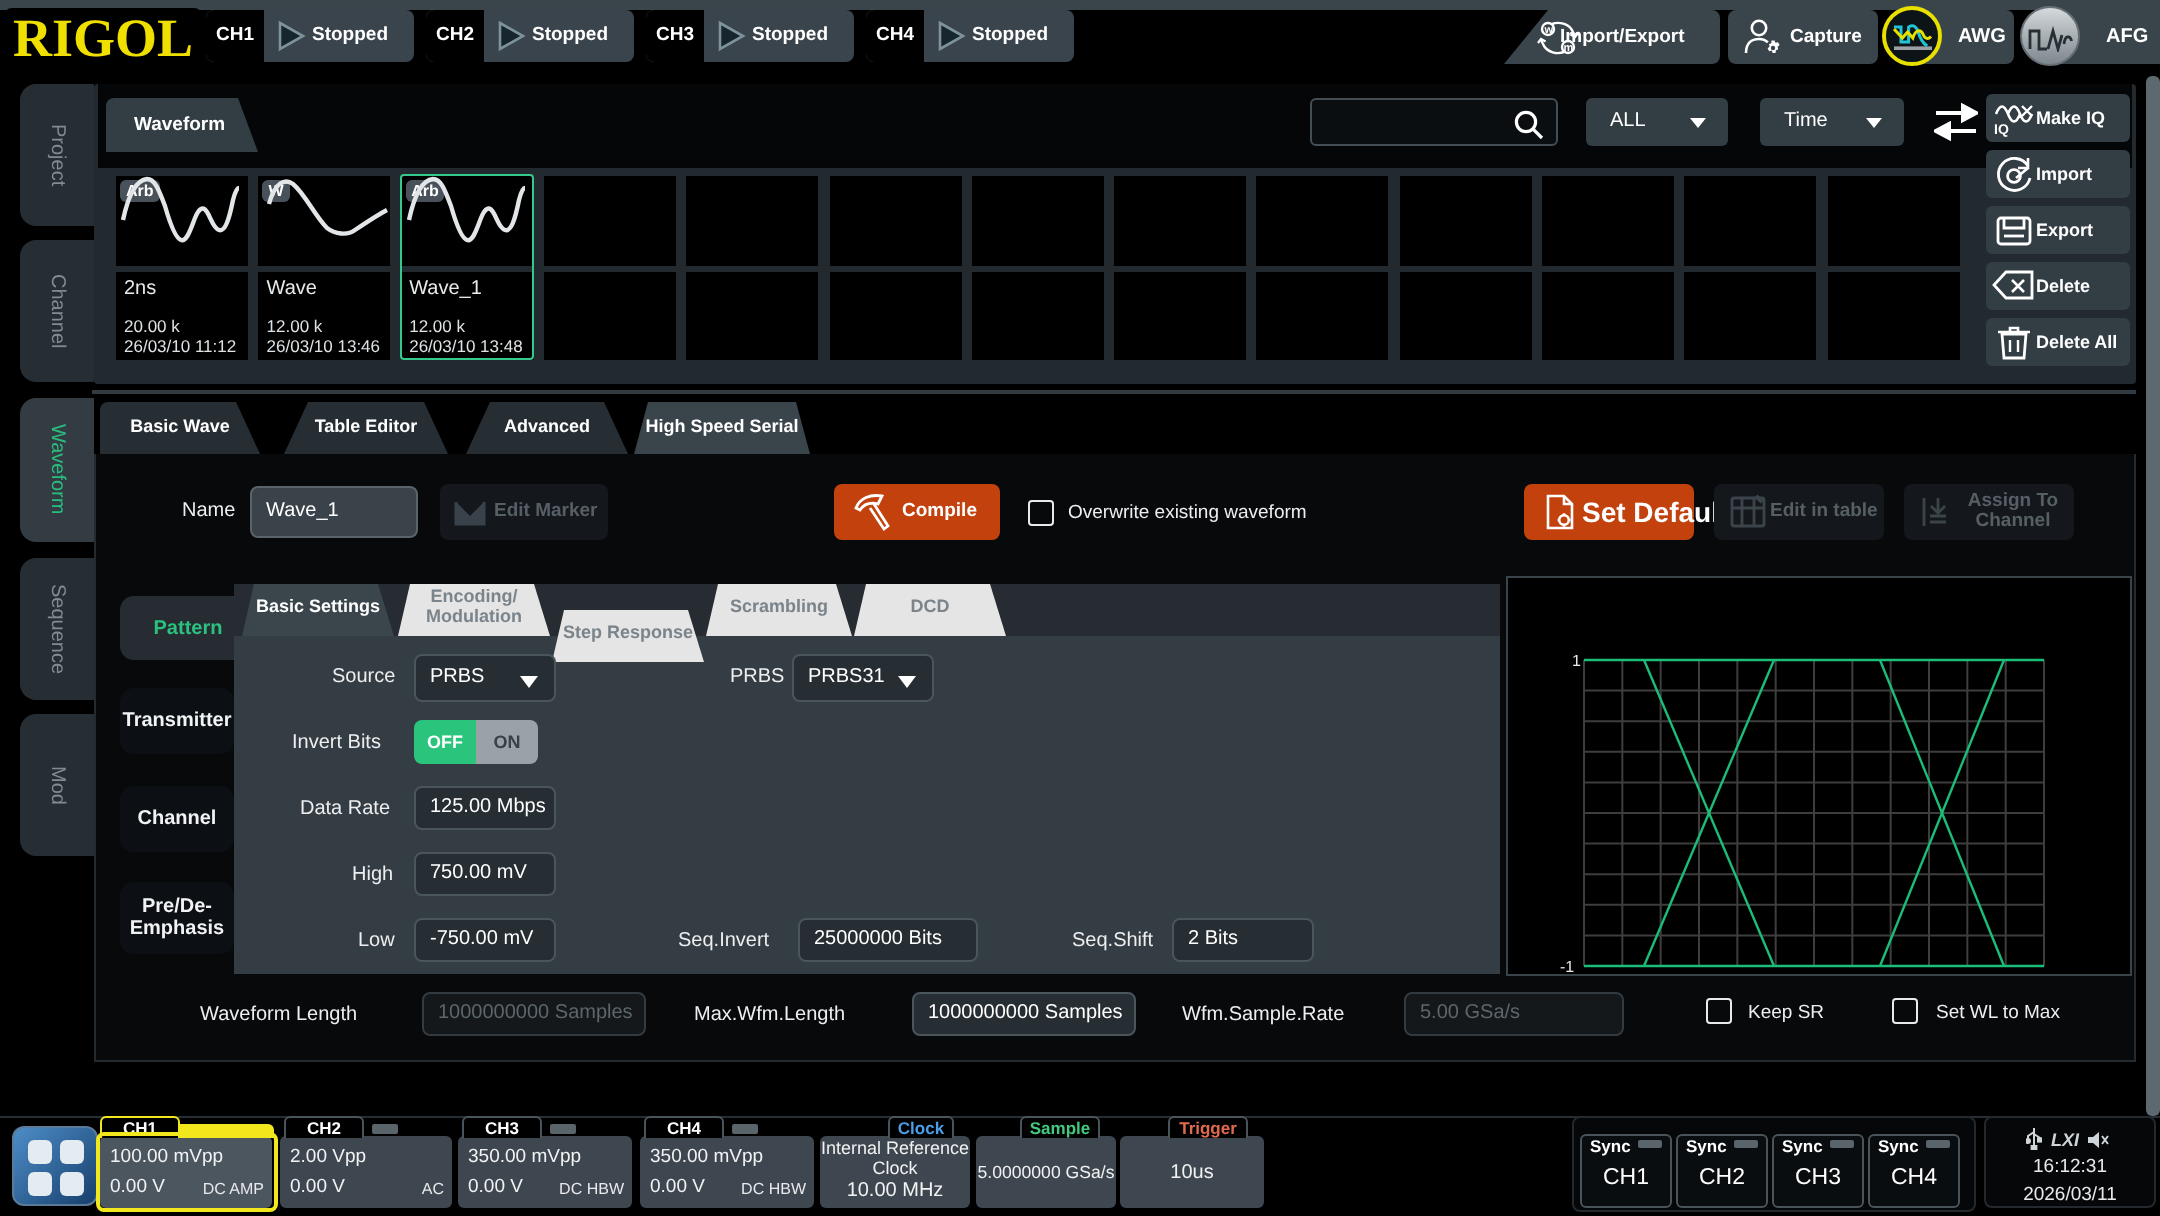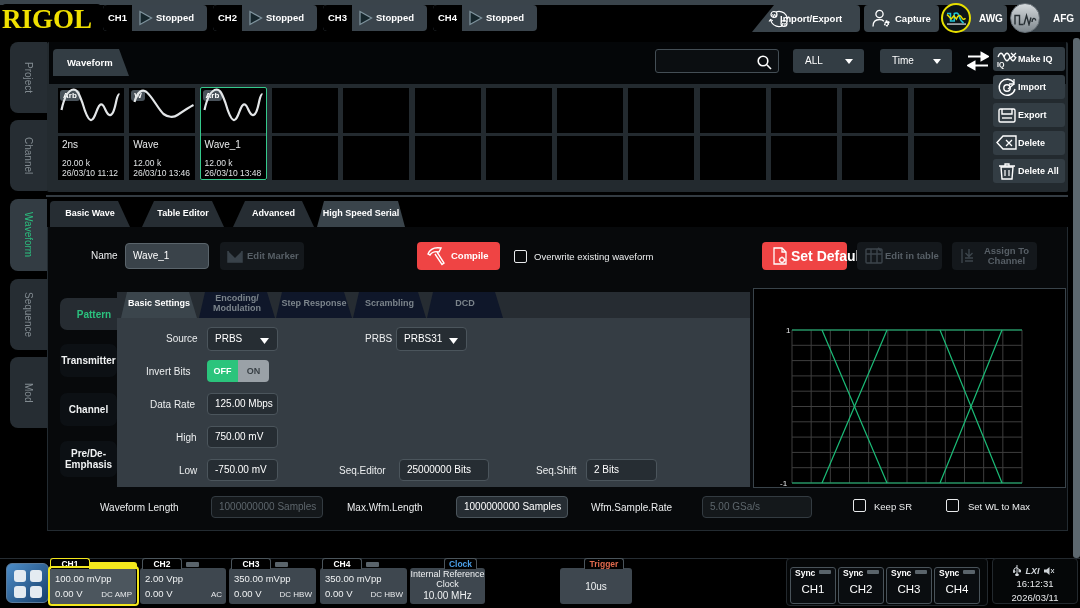--- a/index.html
+++ b/index.html
@@ -4,21 +4,21 @@
 * { margin:0; padding:0; box-sizing:border-box; }
 html,body { width:1080px; height:608px; background:#000; overflow:hidden;
   font-family:"Liberation Sans", sans-serif; }
 .abs { position:absolute; white-space:nowrap; }
 #stage { position:relative; width:1080px; height:608px; background:#000; }
 
 
 #topstrip { left:0; top:0; width:1080px; height:5px; background:#3a444b; }
 #logo { left:2px; top:4px; width:99px; height:29px; background:#000; border-radius:4px;
   color:#f0e000; font-family:"Liberation Serif", serif; font-weight:bold; font-size:27px;
-  line-height:30px; letter-spacing:0px; }
+  text-align:center; line-height:30px; letter-spacing:0px; }
 .chbtn { top:5px; width:104px; height:26px; background:#3a444c; border-radius:4px; overflow:hidden; }
 .chbtn .chlab { position:absolute; left:0; top:0; width:29px; height:26px; background:#000;
   color:#fff; font-size:9.5px; font-weight:bold; text-align:center; line-height:26px; border-radius:4px 0 0 4px;}
 .chbtn svg { position:absolute; left:35px; top:5px; }
 .chbtn .stp { position:absolute; left:53px; top:0; line-height:26px; color:#fff; font-size:9.5px; font-weight:bold; }
 .trbtn { top:5px; height:27px; background:#3a444b; color:#fff; font-size:9.5px; font-weight:bold; white-space:nowrap; }
 
 
 .sidetab { left:10px; width:37px; background:#262d33; border-radius:8px 0 0 8px;
   color:#828b91; font-size:10px; display:flex; align-items:center; justify-content:center; }
@@ -63,32 +63,32 @@
 
 
 #editor { left:47px; top:227px; width:1021px; height:304px; background:#07090b;
   border:1px solid #232b31; border-top:none; }
 label.flab { color:#eceeef; font-size:10px; }
 .input { background:#262d33; border:1px solid #4b555c; border-radius:4px;
   color:#fff; font-size:10px; line-height:20px; padding-left:7px; height:22px; white-space:nowrap; }
 .input.big { height:26px; line-height:24px; background:#3a434a; border-color:#5a646b; }
 .input.dis { background:#14181b; border-color:#333b41; color:#5d666c; }
 .dbtn { background:#14181c; border-radius:4px; color:#575f66; font-size:9.5px; font-weight:bold; white-space:nowrap; }
-.ebtn { background:#ef4444; border-radius:4px; color:#fff; font-size:9.5px; font-weight:bold; white-space:nowrap; }
+.ebtn { background:#c2410c; border-radius:4px; color:#fff; font-size:9.5px; font-weight:bold; white-space:nowrap; }
 .cbx { width:13px; height:13px; border:1.5px solid #e8eaec; border-radius:2px; background:transparent; }
 .cblab { color:#eceeef; font-size:9.5px; }
 
 
 .ptab { left:60px; width:57px; background:#0c1014; border-radius:7px; color:#f0f2f3;
   font-size:10px; font-weight:bold; display:flex; align-items:center; justify-content:center; text-align:center; white-space:nowrap;}
 .ptab.active { color:#2bc17e; background:#262c32; border-radius:7px 0 0 7px; }
 
 
 .stab { top:292px; height:26px; color:#7b848b; font-size:9px; font-weight:bold; text-align:center; white-space:nowrap;
-  background:#0f172a; clip-path:polygon(0 100%, 6px 0, calc(100% - 8px) 0, 100% 100%); }
+  background:#e5e5e5; clip-path:polygon(0 100%, 6px 0, calc(100% - 8px) 0, 100% 100%); }
 .stab.active { background:#3b454c; color:#fff; }
 #formpanel { left:117px; top:318px; width:633px; height:169px; background:#353d44; }
 #substrip { left:117px; top:292px; width:633px; height:26px; background:#262c32; }
 
 
 #eyepanel { left:753px; top:288px; width:313px; height:200px; background:#000; border:1px solid #39434a; }
 
 
 #botline { left:0; top:558px; width:1080px; height:1px; background:#262d33; }
 .fold { position:absolute; }
@@ -375,21 +375,21 @@
   <div class="abs ptab" style="top:441px; height:36px;">Pre/De-<br>Emphasis</div>
 
   <div class="abs" id="substrip"></div>
   <div class="abs" id="formpanel"></div>
   <div class="abs stab active" style="left:121px; width:76px;">
       <div style="margin-top:6px;">Basic Settings</div>
     </div>
   <div class="abs stab" style="left:199px; width:76px;">
       <div style="margin-top:1px;">Encoding/<br>Modulation</div>
     </div>
-  <div class="abs stab" style="left:276px; width:76px;">
+  <div class="abs stab" style="left:276px; width:76px;margin-top:13px;">
       <div style="margin-top:6px;">Step Response</div>
     </div>
   <div class="abs stab" style="left:353px; width:73px;">
       <div style="margin-top:6px;">Scrambling</div>
     </div>
   <div class="abs stab" style="left:427px; width:76px;">
       <div style="margin-top:6px;">DCD</div>
     </div>
 
   <label class="abs flab" style="left:166px; top:333px;">Source</label>
@@ -410,21 +410,21 @@
   </div>
 
   <label class="abs flab" style="left:150px; top:399px;">Data Rate</label>
   <div class="abs input" style="left:207px; top:393px; width:71px;">125.00 Mbps</div>
 
   <label class="abs flab" style="left:176px; top:432px;">High</label>
   <div class="abs input" style="left:207px; top:426px; width:71px;">750.00 mV</div>
 
   <label class="abs flab" style="left:179px; top:465px;">Low</label>
   <div class="abs input" style="left:207px; top:459px; width:71px;">-750.00 mV</div>
-  <label class="abs flab" style="left:339px; top:465px;">Seq.Editor</label>
+  <label class="abs flab" style="left:339px; top:465px;">Seq.Invert</label>
   <div class="abs input" style="left:399px; top:459px; width:90px;">25000000 Bits</div>
   <label class="abs flab" style="left:536px; top:465px;">Seq.Shift</label>
   <div class="abs input" style="left:586px; top:459px; width:71px;">2 Bits</div>
 
   <div class="abs" id="eyepanel">
     <svg class="abs" style="left:0;top:0;" width="311" height="198" viewBox="0 0 311 198">
         <g stroke="#3e3e3e" stroke-width="1">
           <line x1="38" y1="41" x2="38" y2="194"></line>
           <line x1="57.16666666666667" y1="41" x2="57.16666666666667" y2="194"></line>
           <line x1="76.33333333333334" y1="41" x2="76.33333333333334" y2="194"></line>
@@ -517,20 +517,25 @@
       <div class="l1">350.00 mVpp</div>
       <div class="l2">0.00 V</div>
       <div class="l3">DC HBW</div>
     </div>
   <div class="fold" id="f-clock" style="left:410px; top:558px; width:75px; height:46px;">
       <div class="fbody"></div>
       <div class="ftab" style="width:33px;left:auto;right:8px;color:#4b9fe8;">Clock</div>
       <div style="position:absolute;left:0;right:0;top:12px;text-align:center;color:#f0f2f3;font-size:9px;line-height:9.5px;white-space:nowrap;">Internal Reference<br>Clock</div>
       <div style="position:absolute;left:0;right:0;bottom:3px;text-align:center;color:#f0f2f3;font-size:10px;white-space:nowrap;">10.00 MHz</div>
     </div>
+  <div class="fold" id="f-sample" style="left:488px; top:558px; width:70px; height:46px;">
+      <div class="fbody"></div>
+      <div class="ftab" style="width:40px;left:auto;right:8px;color:#42c97e;">Sample</div>
+      <div style="position:absolute;left:0;right:0;top:23px;text-align:center;color:#f0f2f3;font-size:8.8px;white-space:nowrap;">5.0000000 GSa/s</div>
+    </div>
   <div class="fold" id="f-trig" style="left:560px; top:558px; width:72px; height:46px;">
       <div class="fbody"></div>
       <div class="ftab" style="width:40px;left:auto;right:8px;color:#e06a4e;">Trigger</div>
       <div style="position:absolute;left:0;right:0;top:23px;text-align:center;color:#f0f2f3;font-size:10px;white-space:nowrap;">10us</div>
     </div>
 
   <div class="abs" style="left:786px; top:558px; width:202px; height:48px; background:#050708; border:1px solid #23292e; border-radius:4px;"></div>
   <div class="syncb" style="left:790px;">
       <div class="st">Sync</div>
       <div class="notch"></div>

